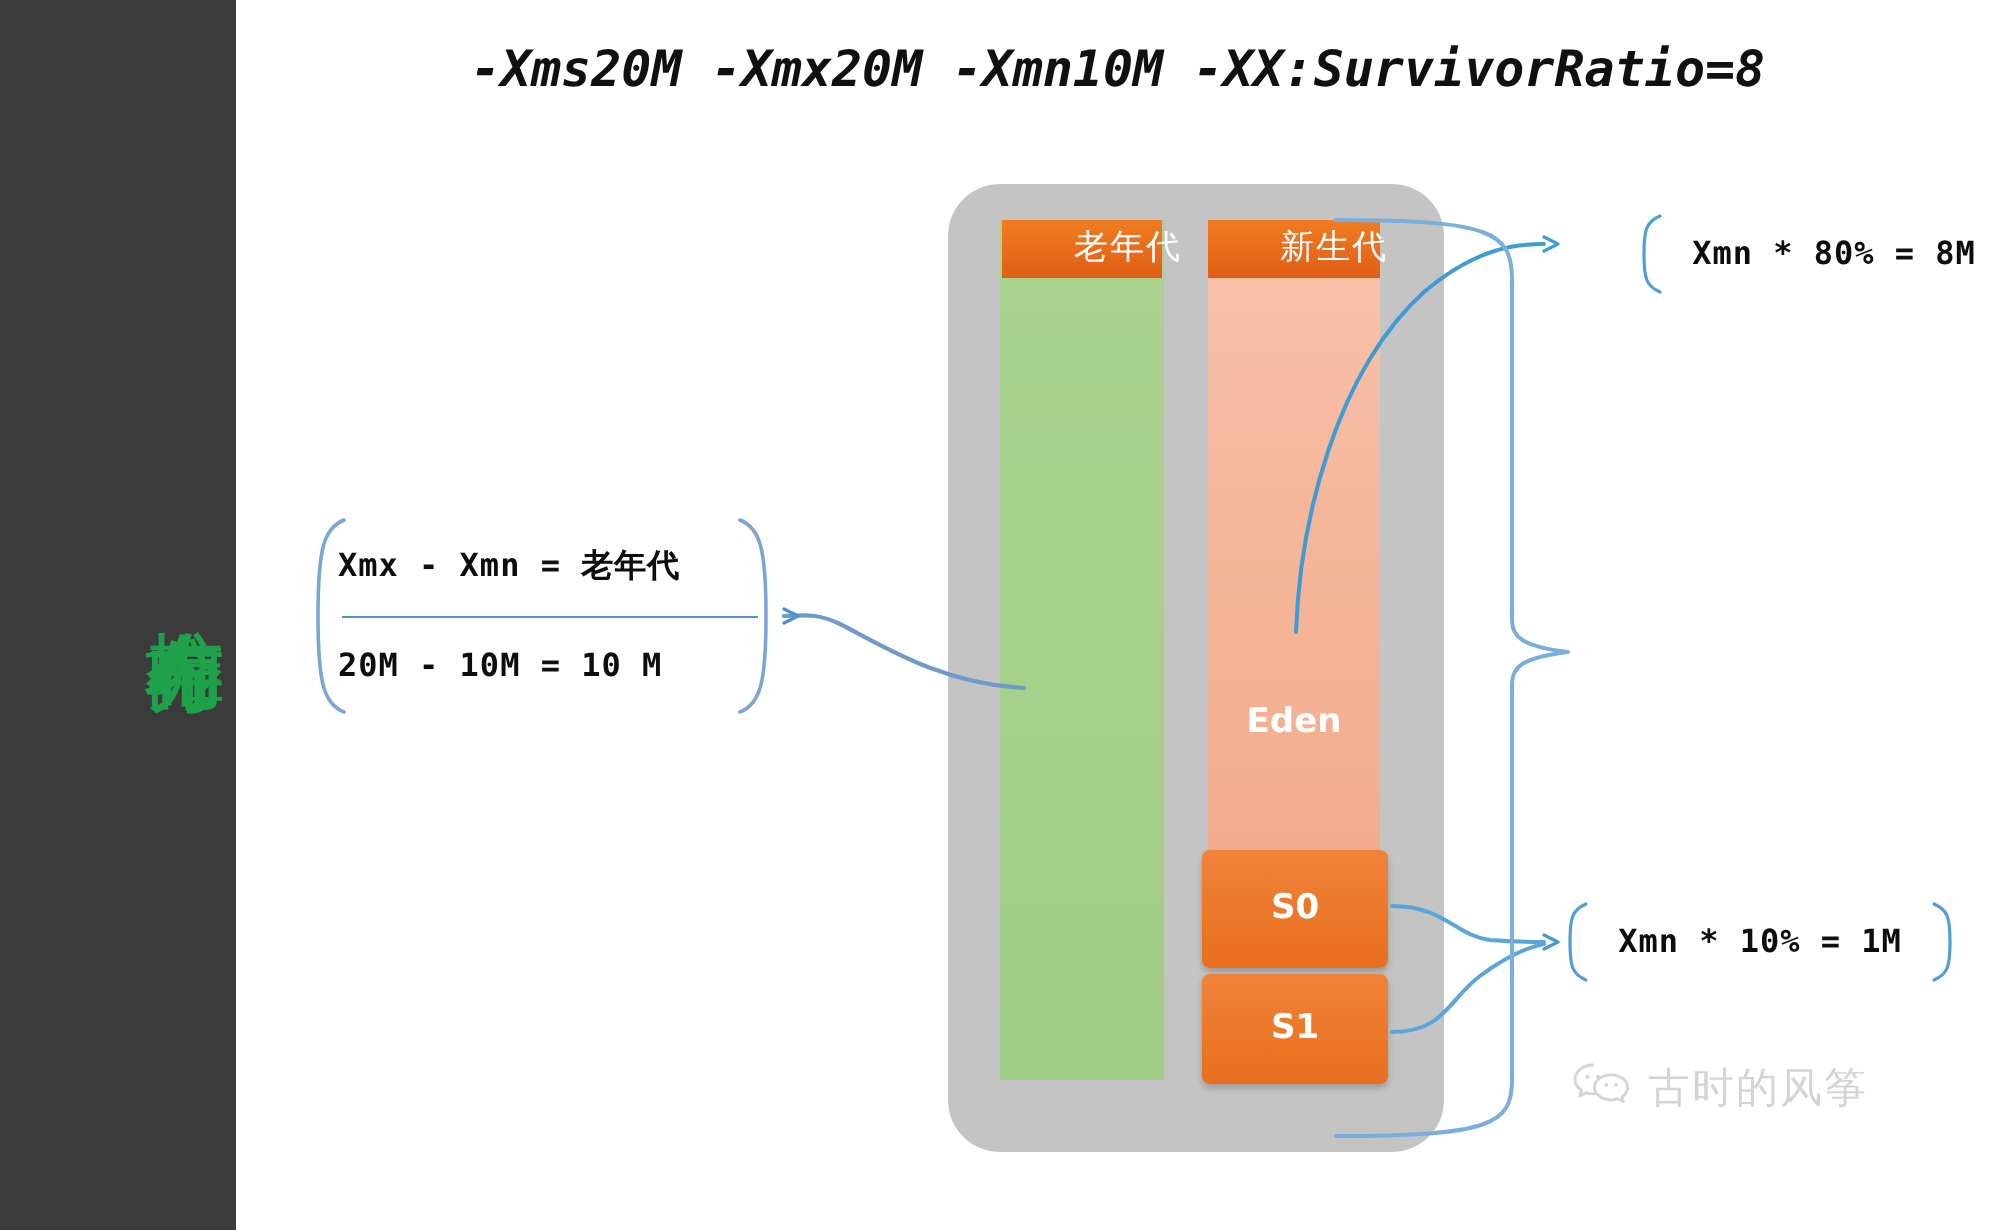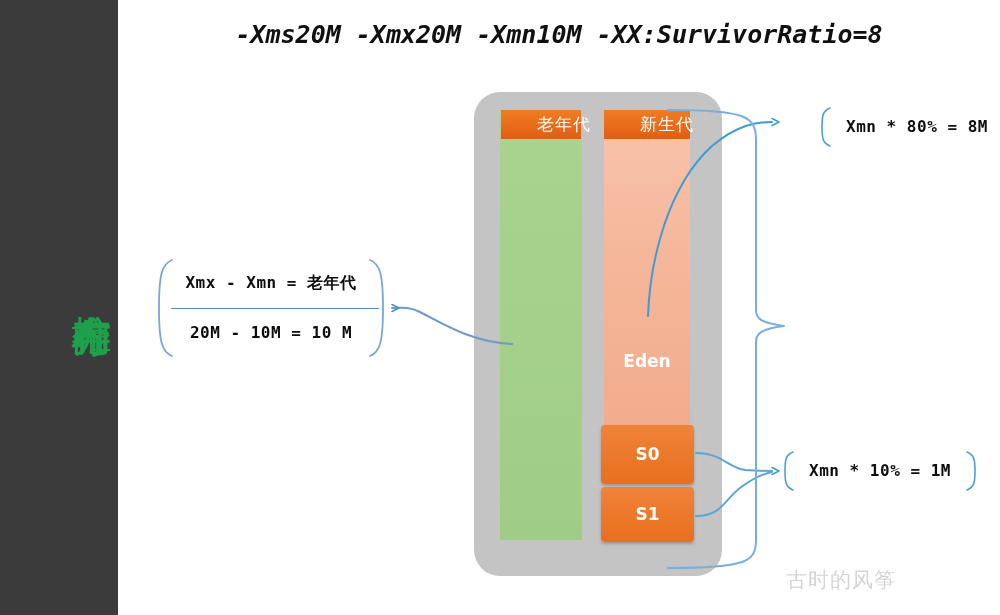--- a/index.html
+++ b/index.html
@@ -166,21 +166,20 @@
     top: 0;
     width: 204px;
     height: 100px;
   }
   #annotation-left .ann-line {
     position: absolute;
     left: 0;
     width: 204px;
     height: 50px;
     line-height: 50px;
-    text-align: center;
   }
   #annotation-left .ann-line.line1 { top: 0; }
   #annotation-left .ann-line.line2 { top: 50px; }
   #annotation-left .ann-divider {
     position: absolute;
     left: 2px;
     top: 50px;
     width: 208px;
     height: 0;
     border-top: 1.4px solid #5b8dc9;
@@ -233,27 +232,26 @@
     left: 0; top: 0;
     width: 1000px;
     height: 615px;
     pointer-events: none;
   }
 
   
   #watermark {
     position: absolute;
     left: 786px;
-    top: 558px;
+    top: 530px;
     height: 34px;
     display: flex;
     align-items: flex-start;
     gap: 8px;
     opacity: 0.42;
-    flex-direction: column;
   }
   #watermark .wm-text {
     font-family: "DejaVu Sans", sans-serif;
     font-size: 21px;
     color: #9a9a9a;
     letter-spacing: 1px;
     white-space: nowrap;
   }
 </style>
 </head>

